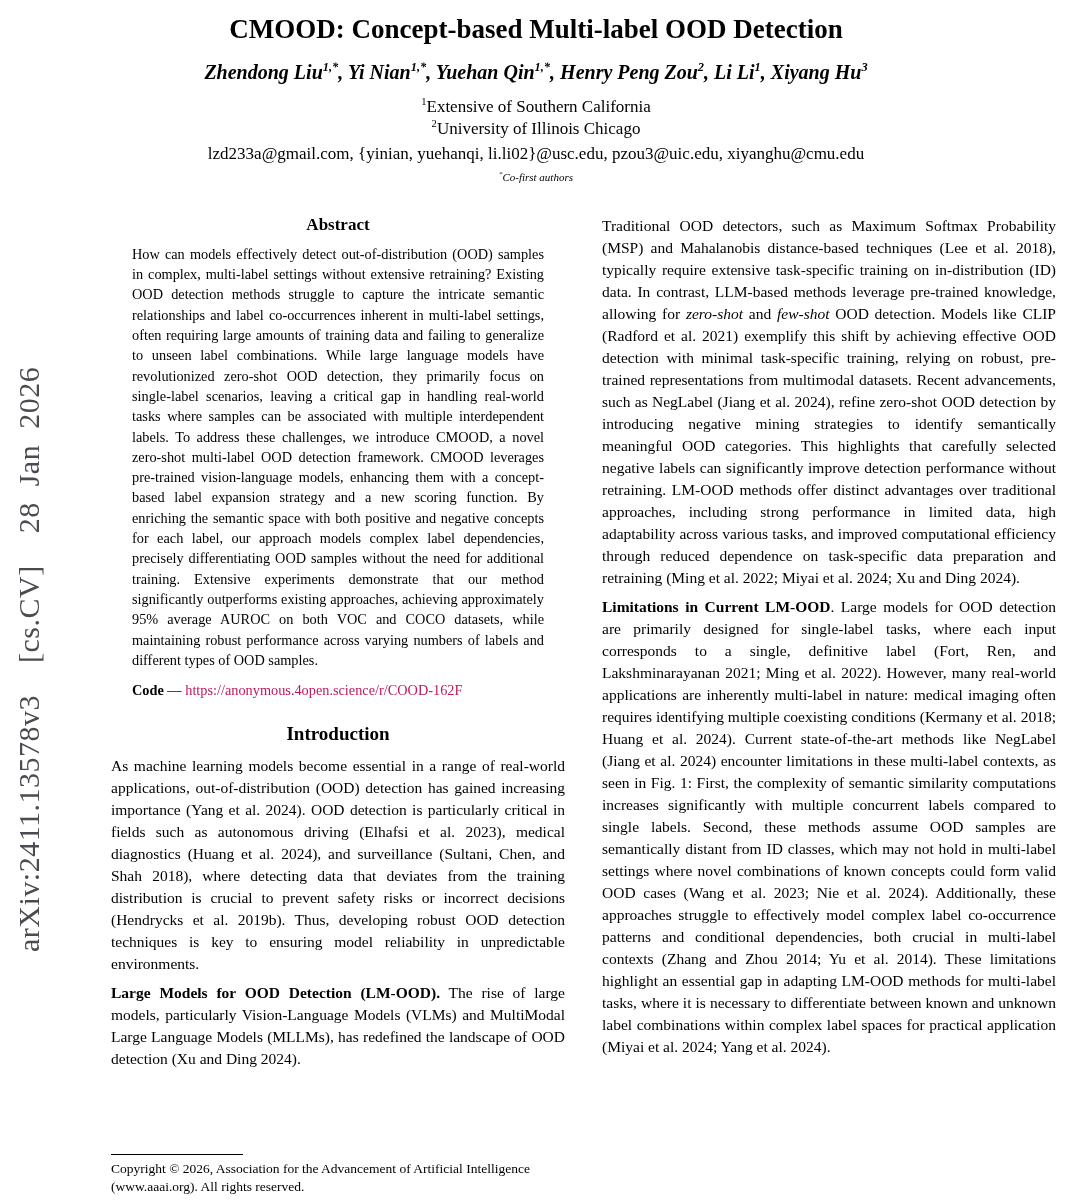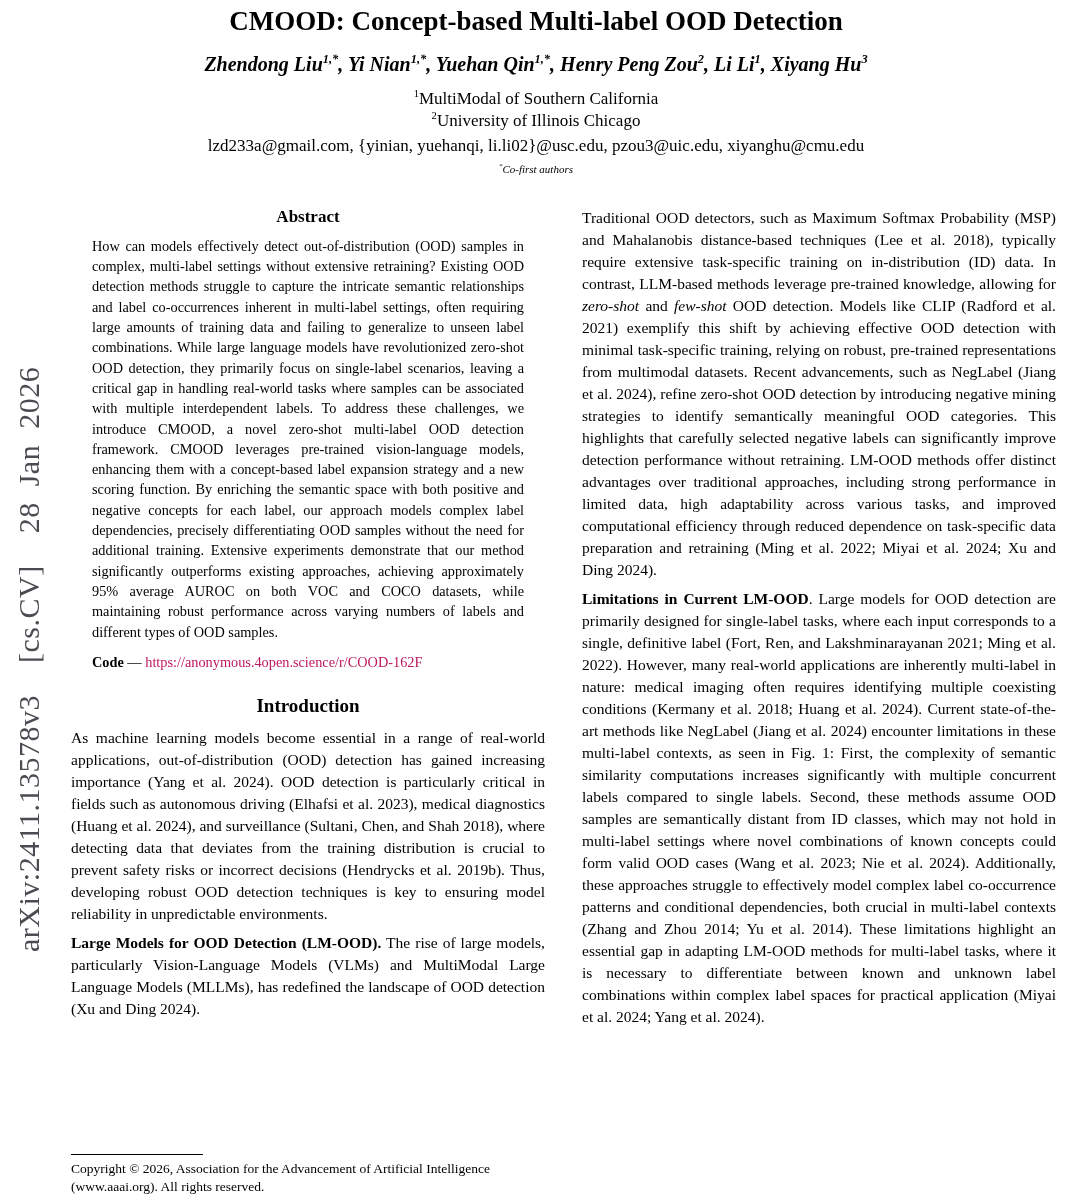--- a/index.html
+++ b/index.html
@@ -25,35 +25,36 @@
     transform-origin:0 0;
     transform:rotate(-90deg);
     font-size:30px;
     white-space:pre;
     word-spacing:8px;
     letter-spacing:0.5px;
     color:#4b4b52;
   }
 
   
-  .paper-header { text-align:center; padding-top:4px; flex:0 0 auto; }
+  .paper-header { text-align:center; padding-top:12px; flex:0 0 auto; }
   .title  { font-size:27px; font-weight:bold; margin:2px 0 16px; }
   .authors { font-size:20px; margin:0 0 12px;font-style:italic; }
   .affiliation-line { font-size:17px; line-height:1.32; }
   .emails { font-size:17px; margin-top:3px; }
   .cofirst { font-size:11px; margin-top:7px; }
 
   
   .columns {
     display:flex;
     gap:37px;
     padding:0 16px 0 71px;
     margin-top:32px;
     flex:1 1 auto;
     overflow:hidden;
+    margin-left:40px;
   }
   .col { flex:1 1 0; min-width:0; display:flex; flex-direction:column; }
 
   .abstract { padding:0 21px; }
   .abstract-heading { font-size:17px; font-weight:bold; text-align:center; margin:0 0 9px; }
   .abstract-text {
     font-size:14.3px; line-height:1.42; text-align:justify;
     hyphens:auto; margin:0 0 12px;
   }
   .code-line { font-size:14.3px; margin:2px 0 0; }
@@ -75,21 +76,21 @@
 <div class="page">
 
   <div class="arxiv-watermark" style="color: rgb(75, 75, 82);">arXiv:2411.13578v3  [cs.CV]  28 Jan 2026</div>
 
   <header class="paper-header">
     <h1 class="title">CMOOD: Concept-based Multi-label OOD Detection</h1>
 
     <div class="authors"><span class="b">Zhendong Liu</span><sup class="b">1,*</sup><span class="b">, </span><span class="b">Yi Nian</span><sup class="b">1,*</sup><span class="b">, </span><span class="b">Yuehan Qin</span><sup class="b">1,*</sup><span class="b">, </span><span class="b">Henry Peng Zou</span><sup class="b">2</sup><span class="b">, </span><span class="b">Li Li</span><sup class="b">1</sup><span class="b">, </span><span class="b">Xiyang Hu</span><sup class="b">3</sup></div>
 
     <div>
-      <div class="affiliation-line"><sup>1</sup><span>MultiModal of Southern California</span></div>
+      <div class="affiliation-line"><sup>1</sup><span>Extensive of Southern California</span></div>
       <div class="affiliation-line"><sup>2</sup><span>University of Illinois Chicago</span></div>
     </div>
 
     <div class="emails">lzd233a@gmail.com, {yinian, yuehanqi, li.li02}@usc.edu, pzou3@uic.edu, xiyanghu@cmu.edu</div>
 
     <div class="cofirst"><sup class="i">*</sup><span class="i">Co-first authors</span></div>
   </header>
 
   <div class="columns">
 

